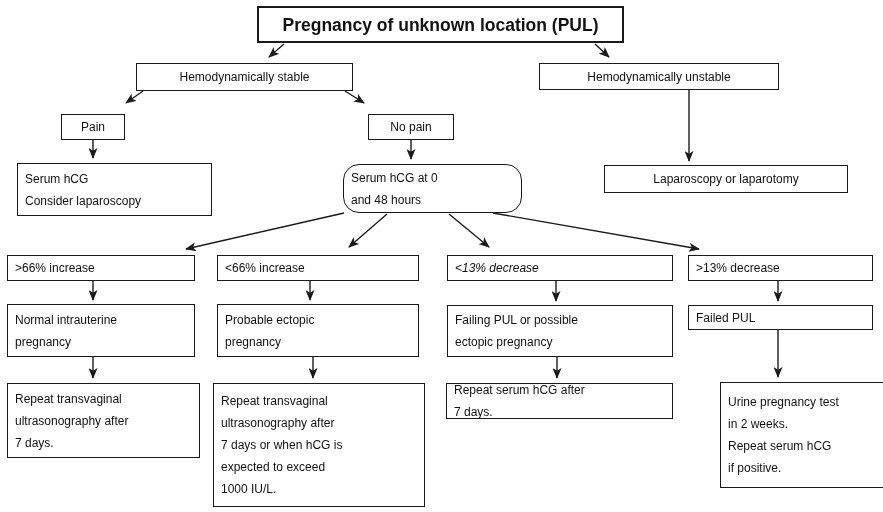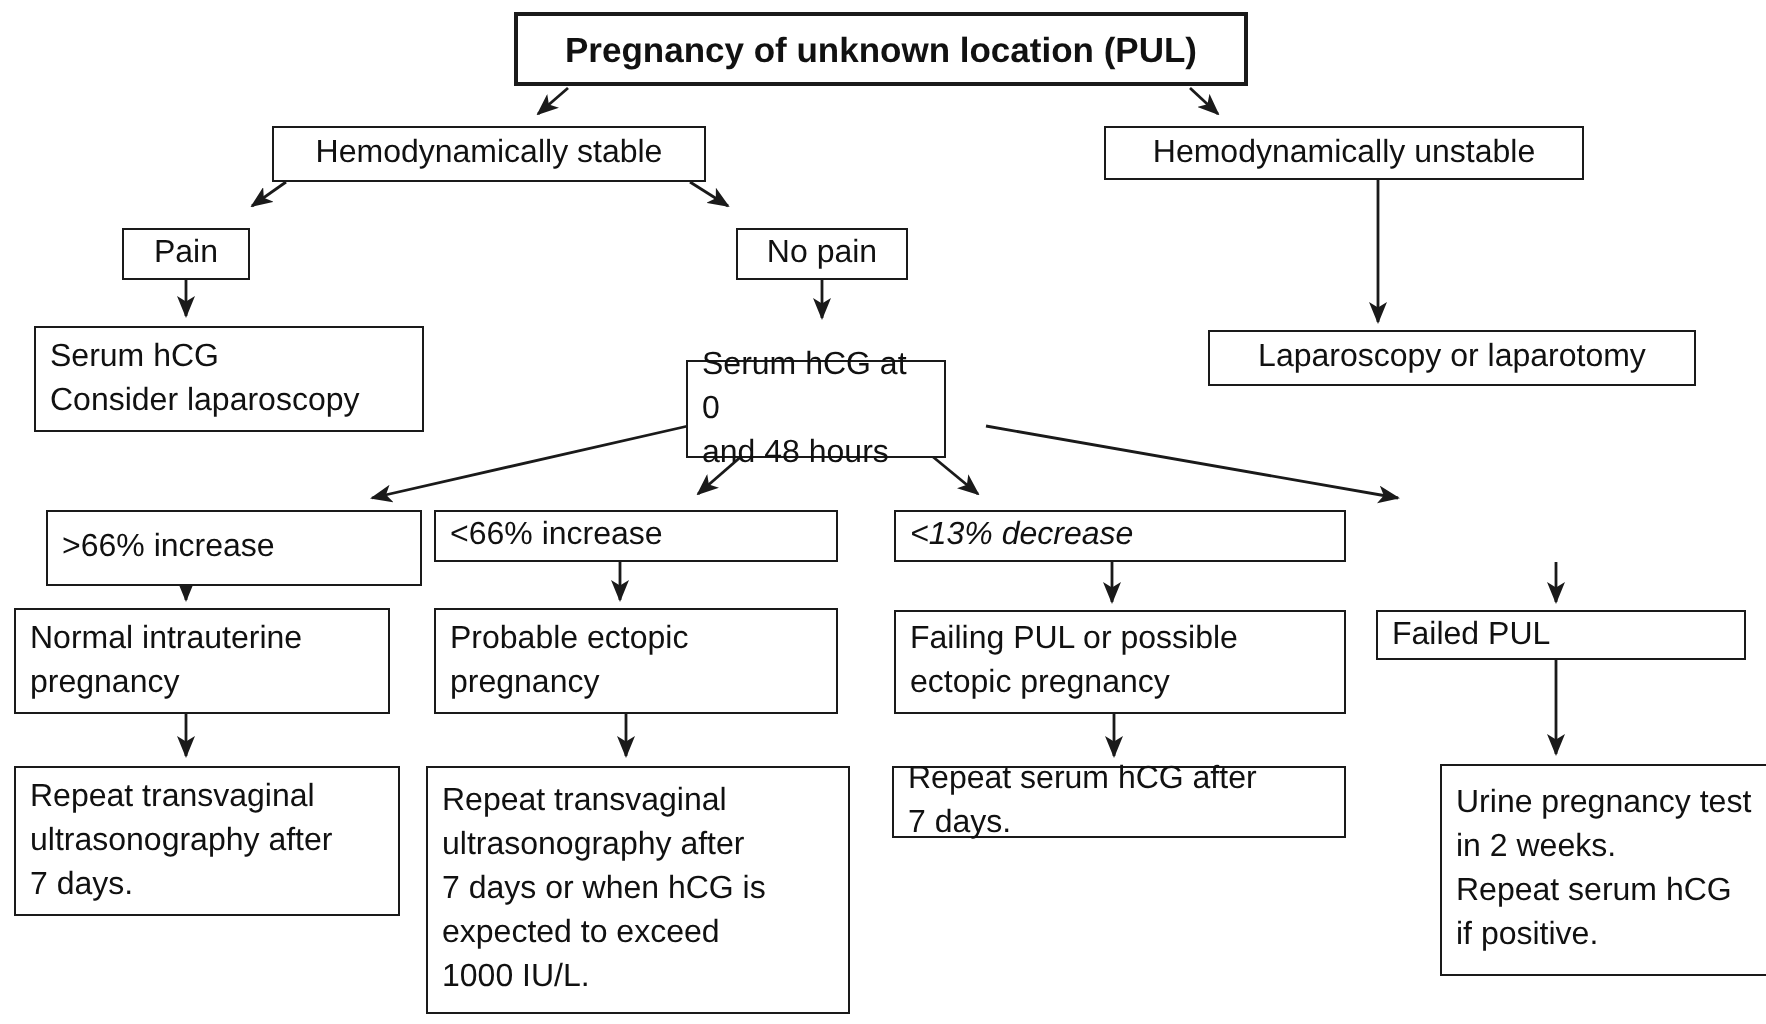--- a/index.html
+++ b/index.html
@@ -28,21 +28,21 @@
     stroke: #1a1a1a;
     stroke-width: 1.4;
   }
   .node {
     position: absolute;
     box-sizing: border-box;
     border: 1.6px solid #1a1a1a;
     background: #ffffff;
     display: flex;
     align-items: center;
-    font-size: 16px;
+    font-size: 12px;
     line-height: 22px;
     padding: 1px 7px;
   }
   .node .txt {
     white-space: pre-line;
   }
   .node.center {
     justify-content: center;
     text-align: center;
     padding: 0 4px;
@@ -86,58 +86,61 @@
     </svg>
 
   <div class="node center title-node" style="left:257px; top:6px; width:367px; height:37px;">
     <span class="txt">Pregnancy of unknown location (PUL)</span>
   </div>
 
   <div class="node center" style="left:136px; top:63px; width:217px; height:28px;">
     <span class="txt">Hemodynamically stable</span>
   </div>
 
-  <div class="node center" style="left:539px; top:63px; width:240px; height:27px;margin-left:13px;">
+  <div class="node center" style="left:539px; top:63px; width:240px; height:27px;">
     <span class="txt">Hemodynamically unstable</span>
   </div>
 
   <div class="node center" style="left:61px; top:114px; width:64px; height:26px;">
     <span class="txt">Pain</span>
   </div>
 
   <div class="node center" style="left:368px; top:114px; width:86px; height:26px;">
     <span class="txt">No pain</span>
   </div>
 
   <div class="node" style="left:17px; top:163px; width:195px; height:53px;">
     <span class="txt">Serum hCG
 Consider laparoscopy</span>
   </div>
 
-  <div class="node" style="left:343px; top:180px; width:130px; height:49px;">
+  <div class="node" style="left:343px; top:164px; width:179px; height:49px;border-radius:16px;">
     <span class="txt">Serum hCG at 0
 and 48 hours</span>
   </div>
 
   <div class="node center" style="left:585px; top:165px; width:244px; height:28px;margin-left:19px;">
     <span class="txt">Laparoscopy or laparotomy</span>
   </div>
 
-  <div class="node" style="left:7px; top:255px; width:188px; height:38px;margin-left:16px;">
+  <div class="node" style="left:7px; top:255px; width:188px; height:26px;">
     <span class="txt">&gt;66% increase</span>
   </div>
 
   <div class="node" style="left:217px; top:255px; width:202px; height:26px;">
     <span class="txt">&lt;66% increase</span>
   </div>
 
   <div class="node" style="left:447px; top:255px; width:226px; height:26px;font-style:italic;">
     <span class="txt">&lt;13% decrease</span>
   </div>
 
+  <div class="node" style="left:688px; top:255px; width:185px; height:26px;">
+    <span class="txt">&gt;13% decrease</span>
+  </div>
 
   <div class="node" style="left:7px; top:304px; width:188px; height:53px;">
     <span class="txt">Normal intrauterine
 pregnancy</span>
   </div>
 
   <div class="node" style="left:217px; top:304px; width:202px; height:53px;">
     <span class="txt">Probable ectopic
 pregnancy</span>
   </div>

